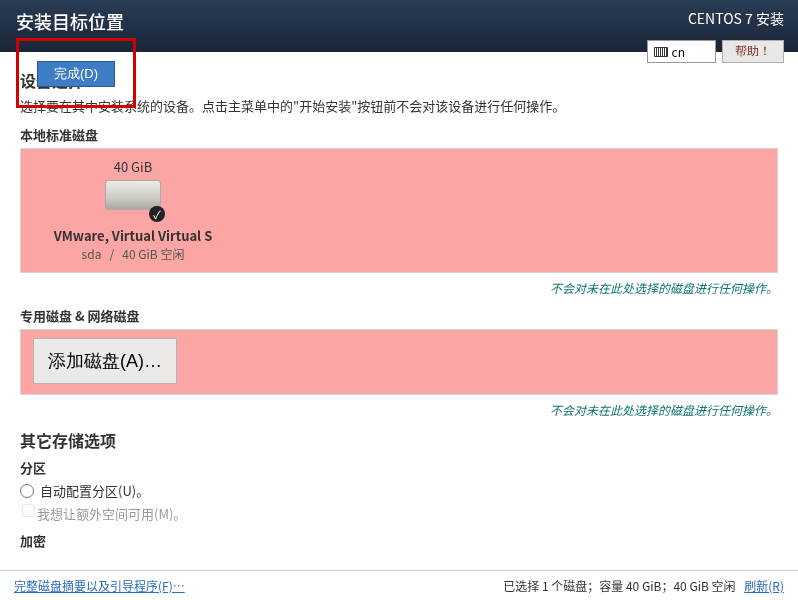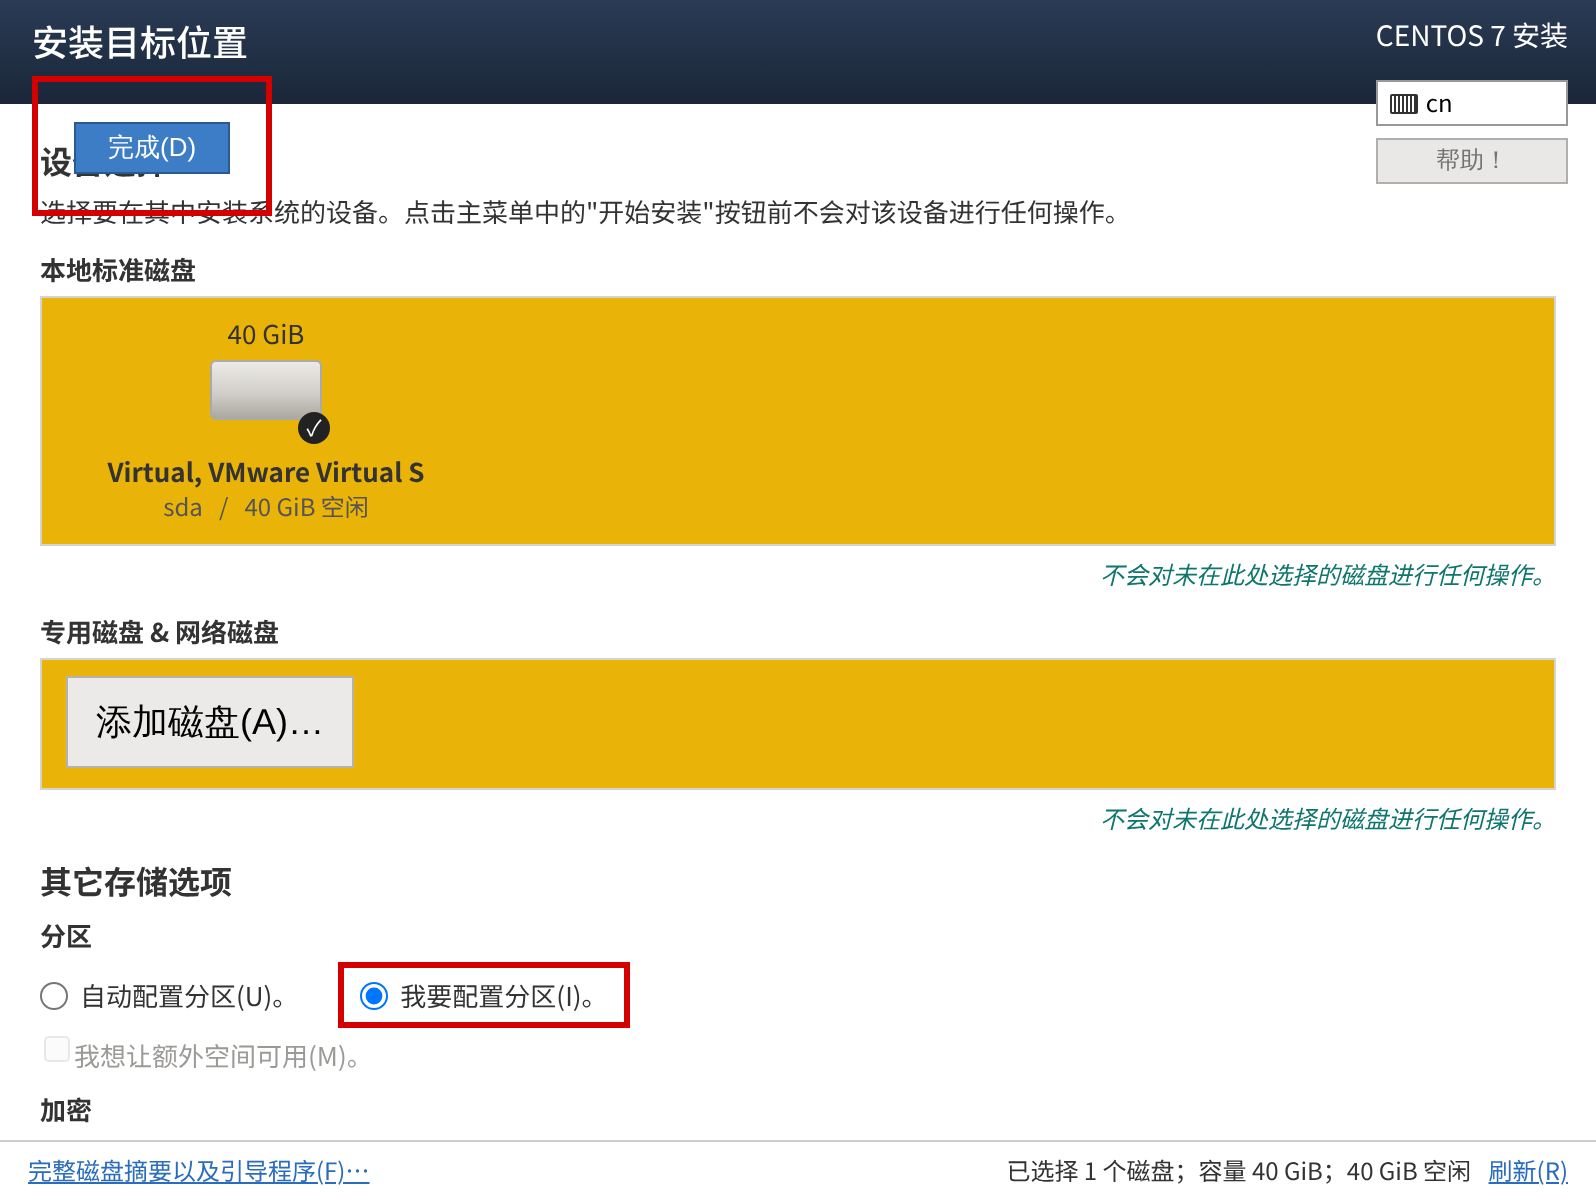--- a/index.html
+++ b/index.html
@@ -5,32 +5,32 @@
   * { box-sizing: border-box; margin: 0; padding: 0; }
   body { font-family: "Noto Sans CJK SC", "Microsoft YaHei", sans-serif; width: 798px; height: 600px; background: #fff; overflow: hidden; position: relative; }
   
   .header { background: linear-gradient(180deg, #2a3b55 0%, #1a2638 100%); height: 52px; position: relative; color: #fff; display: flex; justify-content: space-between; }
   .header-left { padding: 8px 0 0 16px; }
   .page-title { font-size: 18px; font-weight: 500; margin-bottom: 4px; }
   .done-btn { background: #3c7dc6; color: #fff; border: 1px solid #2a5a94; padding: 3px 16px; font-size: 13px; cursor: pointer; }
   .done-highlight { border: 3px solid #d40000; display: inline-block; padding: 18px; }
   .header-right { padding: 8px 14px 0 0; text-align: right; }
   .installer-title { font-size: 14px; margin-bottom: 12px; }
-  .header-widgets { display: flex; gap: 6px; justify-content: flex-end; flex-direction: column; }
+  .header-widgets { display: flex; gap: 6px; justify-content: flex-end; }
   .kb-box { background: #fff; color: #000; border: 1px solid #999; font-size: 12px; padding: 2px 30px 2px 6px; display: flex; align-items: center; gap: 4px; }
   .kb-icon { width: 14px; height: 10px; background: #333; display: inline-block; border-radius: 1px; position: relative; }
   .kb-icon::after { content:''; position:absolute; inset:1px; background: repeating-linear-gradient(90deg,#fff 0 1px,#333 1px 2px); }
-  .help-btn { background: #e9e8e6; border: 1px solid #b0afad; color: #737373; padding: 2px 12px; font-size: 12px; cursor: pointer; }
+  .help-btn { background: #e9e8e6; border: 1px solid #b0afad; color: #7f1d1d; padding: 2px 12px; font-size: 12px; cursor: pointer; }
   
   .content { padding: 16px 20px 0 20px; color: #333; }
   .section-title { font-size: 16px; font-weight: 700; margin-bottom: 4px; }
   .section-desc { font-size: 13px; margin-bottom: 10px; }
   .sub-title { font-size: 13px; font-weight: 700; margin-bottom: 4px; }
   
-  .disk-panel { background: #eab308; border: 1px solid #d5d4d2; padding: 8px 28px 10px 12px; margin-bottom: 6px; }
+  .disk-panel { background: #fca5a5; border: 1px solid #d5d4d2; padding: 8px 28px 10px 12px; margin-bottom: 6px; }
   .disk-tile { text-align: center; width: 200px; }
   .disk-size { font-size: 13px; margin-bottom: 4px; }
   .disk-img { width: 60px; height: 40px; margin: 0 auto 6px auto; position: relative; }
   .disk-body { width: 56px; height: 30px; background: linear-gradient(180deg,#eceae7 0%, #cfccc7 60%, #aaa89f 100%); border-radius: 3px; border:1px solid #aaa; margin: 0 auto; }
   .disk-chk { width: 16px; height:16px; border-radius: 50%; background:#222; color:#fff; position:absolute; right: -2px; bottom: -2px; font-size:11px; line-height:16px; text-align:center; }
   .disk-name { font-size: 13px; font-weight:700; }
   .disk-meta { font-size: 12px; color:#555; }
   
   .right-note { text-align: right; font-size: 12px; color:#0f766e; font-style: italic; margin-bottom: 10px; }
   
@@ -77,21 +77,21 @@
   <div class="section-title">设备选择</div>
   <div class="section-desc">选择要在其中安装系统的设备。点击主菜单中的"开始安装"按钮前不会对该设备进行任何操作。</div>
   <div class="sub-title">本地标准磁盘</div>
   <div class="disk-panel">
     <div class="disk-tile">
       <div class="disk-size">40 GiB</div>
       <div class="disk-img">
         <div class="disk-body"></div>
         <div class="disk-chk">✓</div>
       </div>
-      <div class="disk-name">Virtual, VMware Virtual S</div>
+      <div class="disk-name">VMware, Virtual Virtual S</div>
       <div class="disk-meta">
         <span>sda</span>
         &nbsp;&nbsp;<span>/</span>&nbsp;&nbsp;
         <span>40 GiB 空闲</span>
       </div>
     </div>
   </div>
   <div class="right-note">不会对未在此处选择的磁盘进行任何操作。</div>
 
   <div class="sub-title">专用磁盘 &amp; 网络磁盘</div>
@@ -101,26 +101,20 @@
   <div class="right-note">不会对未在此处选择的磁盘进行任何操作。</div>
 
   <div class="storage-section">
     <div class="bold-h">其它存储选项</div>
     <div class="sub-h">分区</div>
     <div class="radio-row">
       <label class="radio-item">
         <input type="radio" name="part" style="">
         <span>自动配置分区(U)。</span>
       </label>
-      <span class="radio-highlight">
-        <label class="radio-item">
-          <input type="radio" name="part" checked="" style="">
-          <span>我要配置分区(I)。</span>
-        </label>
-      </span>
     </div>
     <label class="checkbox-item">
       <input type="checkbox" disabled="" style="">
       <span>我想让额外空间可用(M)。</span>
     </label>
     <div class="sub-h" style="margin-top:8px">加密</div>
   </div>
 </div>
 
 <div class="footer">

